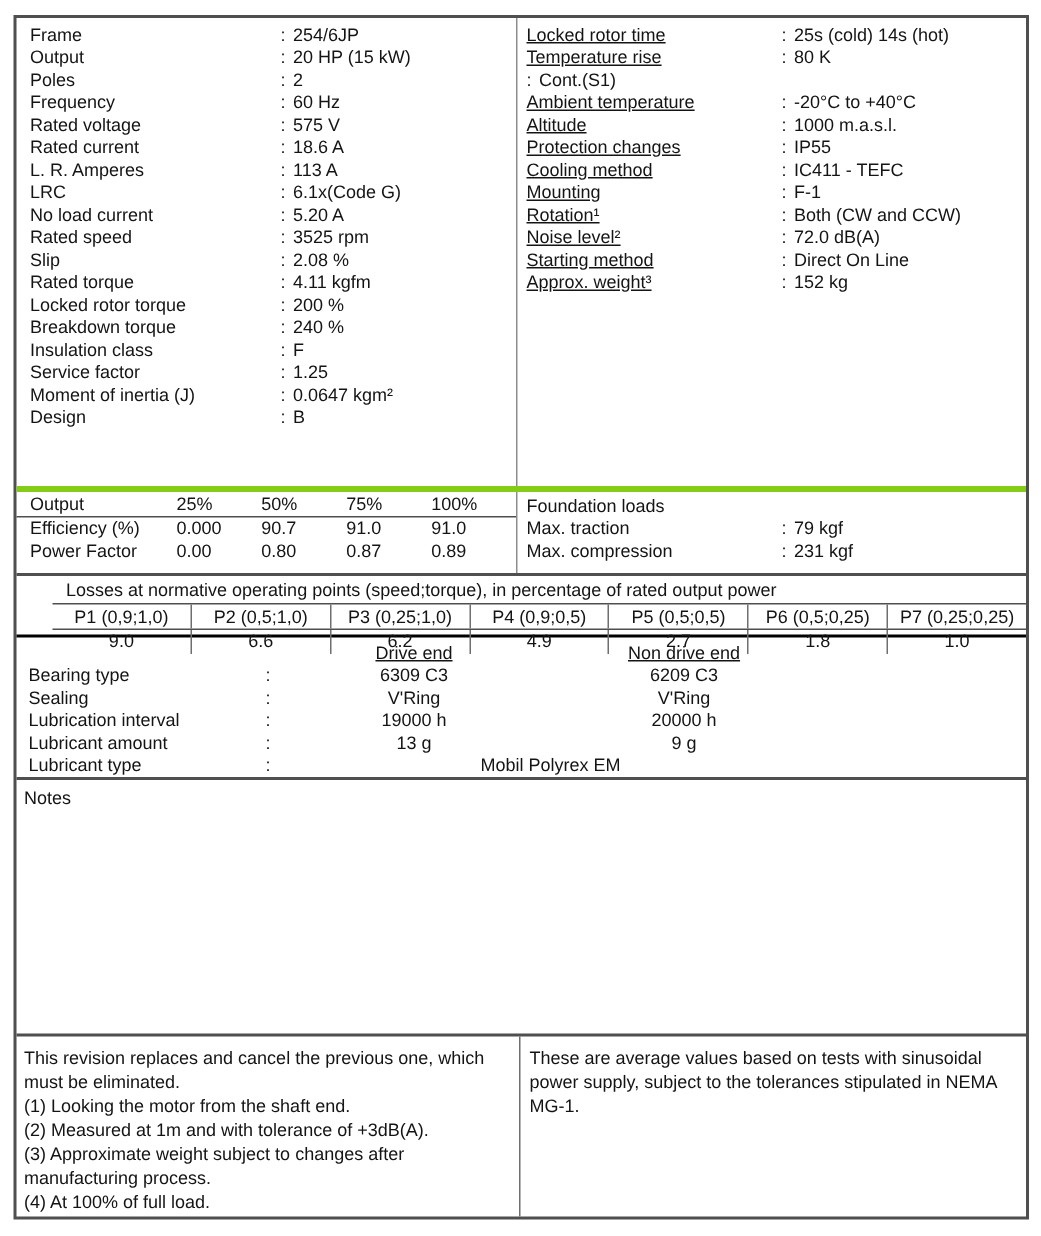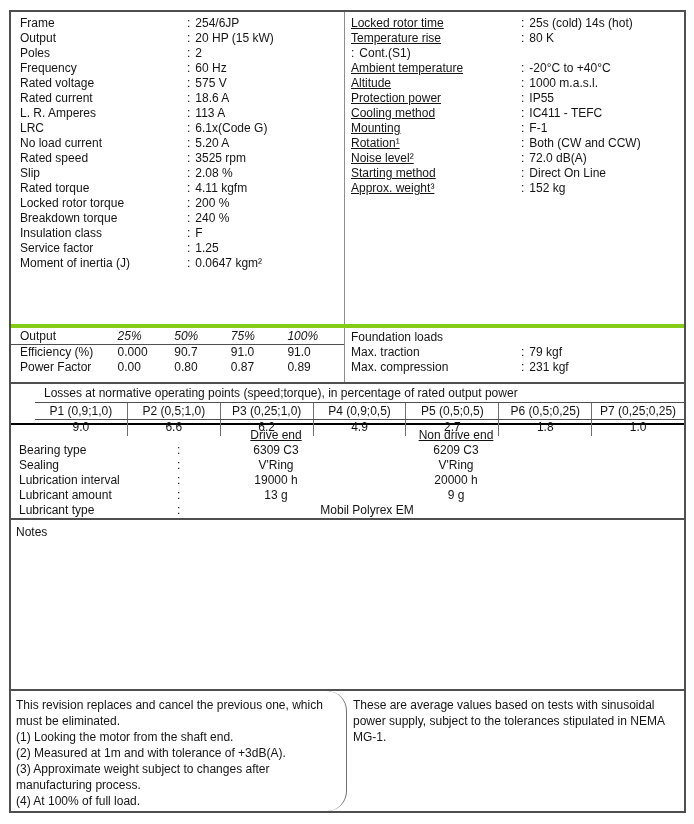--- a/index.html
+++ b/index.html
@@ -21,21 +21,21 @@
   .specs-left  .kv-label { width:167px; }
   .specs-right .kv-label { width:170px;text-decoration:underline; }
   .colon { font-style:normal; margin-right:5px; }
   .kv-value b { font-weight:normal; }
   
   .perf { height:56px; display:flex; border-bottom:2px solid #4f4f4f; }
   .perf-left { width:334px; border-right:1px solid #8d8d8d; }
   .perf-header { display:flex; height:17px; align-items:center; padding-left:9px;
                  border-bottom:1px solid #4f4f4f; }
   .perf-header .c0 { width:100px; }
-  .perf-header .c  { width:58px;font-style:italic; }
+  .perf-header .c  { width:58px; }
   .perf-row { display:flex; padding-left:9px; line-height:15px; }
   .perf-row .c0 { width:100px; }
   .perf-row .c  { width:58px; }
   .perf-right { flex:1; padding:2px 0 0 6px; }
   .fl-row { display:flex; line-height:15px; }
   .fl-label { width:170px; }
   
   .losses { height:41px; border-bottom:2px solid #000000;padding-left:24px; }
   .losses-title { height:19px; line-height:18px; padding-left:9px;
                   border-bottom:1px solid #4f4f4f; }
@@ -53,21 +53,21 @@
   .b-colon { width:10px; }
   .b-drive    { width:178px; text-align:center; }
   .b-nondrive { width:182px; text-align:center; }
   .b-span     { width:360px; text-align:center; }
   .b-head { text-decoration:underline; }
   
   .notes { flex:1; border-bottom:2px solid #4f4f4f; padding:5px 0 0 5px; }
   
   .footer { height:120px; display:flex; }
   .footer-left  { width:336px; border-right:1px solid #6f6f6f;
-                  padding:6px 12px 0 5px; line-height:16px;border-radius:20px; }
+                  padding:6px 12px 0 5px; line-height:16px; }
   .footer-right { flex:1; padding:6px 10px 0 6px; line-height:16px; }
   .fnote { margin:0; }
 </style>
 </head>
 <body>
 
 <div class="sheet">
 
   <div class="specs">
     <div class="specs-left">
@@ -132,20 +132,24 @@
           <span class="kv-value"><i class="colon">:</i><b>F</b></span>
         </div>
       <div class="kv">
           <span class="kv-label">Service factor</span>
           <span class="kv-value"><i class="colon">:</i><b>1.25</b></span>
         </div>
       <div class="kv">
           <span class="kv-label">Moment of inertia (J)</span>
           <span class="kv-value"><i class="colon">:</i><b>0.0647 kgm²</b></span>
         </div>
+      <div class="kv">
+          <span class="kv-label">Design</span>
+          <span class="kv-value"><i class="colon">:</i><b>B</b></span>
+        </div>
     </div>
     <div class="specs-right">
       <div class="kv">
           <span class="kv-label">Locked rotor time</span>
           <span class="kv-value"><i class="colon">:</i><b>25s (cold) 14s (hot)</b></span>
         </div>
       <div class="kv">
           <span class="kv-label">Temperature rise</span>
           <span class="kv-value"><i class="colon">:</i><b>80 K</b></span>
         </div>
@@ -154,21 +158,21 @@
         </div>
       <div class="kv">
           <span class="kv-label">Ambient temperature</span>
           <span class="kv-value"><i class="colon">:</i><b>-20°C to +40°C</b></span>
         </div>
       <div class="kv">
           <span class="kv-label">Altitude</span>
           <span class="kv-value"><i class="colon">:</i><b>1000 m.a.s.l.</b></span>
         </div>
       <div class="kv">
-          <span class="kv-label">Protection power</span>
+          <span class="kv-label">Protection changes</span>
           <span class="kv-value"><i class="colon">:</i><b>IP55</b></span>
         </div>
       <div class="kv">
           <span class="kv-label">Cooling method</span>
           <span class="kv-value"><i class="colon">:</i><b>IC411 - TEFC</b></span>
         </div>
       <div class="kv">
           <span class="kv-label">Mounting</span>
           <span class="kv-value"><i class="colon">:</i><b>F-1</b></span>
         </div>

